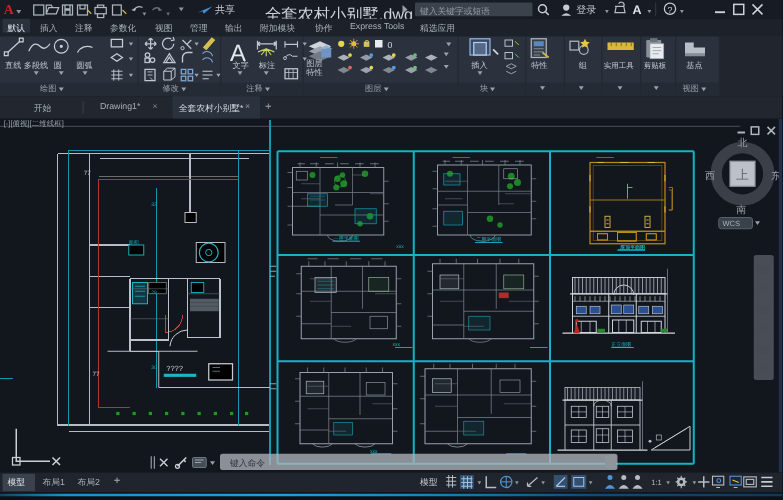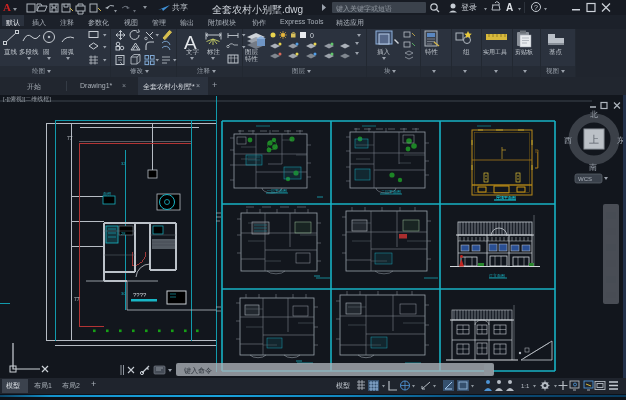--- a/index.html
+++ b/index.html
@@ -61,21 +61,21 @@
         <path d="M105 8 l4 -2 l-1 3 z" fill="#aeb5bd"></path>
     <path d="M114 10 l3 0 l-1.5 2.5 z" fill="#8d949c"></path>
     <path d="M122 8 q3 -3 6 -1" stroke="#676e78" fill="none"></path>
         <path d="M130 8 l-4 -2 l1 3 z" fill="#676e78"></path>
     <path d="M133 10 l3 0 l-1.5 2.5 z" fill="#676e78"></path>
     <path d="M143 6 l4 0 l-2 3 z" fill="#8d949c"></path>
 
     <path d="M158 10 l12 -5 l-7 6 l-1 -2 z" fill="#3f8fd4"></path>
   </svg>
   <span class="t" style="left:172px;color:#c3c9d0">共享</span>
-  <span class="t" style="left:212px;color:#ced3da;font-size:10px;top:3px">全套农村小别墅.dwg</span>
+  <span class="t" style="left:212px;color:#ced3da;font-size:13px;top:3px">全套农村小别墅.dwg</span>
   <svg class="abs" style="left:318px;top:0" width="12" height="15">
         <path d="M4 4 l4 3.5 l-4 3.5 z" fill="#9aa1ab"></path>
       </svg>
   <div class="abs" style="left:332px;top:2px;width:94px;height:11px;background:#3b424c;border-radius:1px">
     <span style="position:absolute;left:4px;top:1.5px;font-size:7px;color:#939aa3">键入关键字或短语</span>
   </div>
   <svg class="abs" style="left:429px;top:2px" width="200" height="13" viewBox="0 0 200 13">
     <circle cx="5" cy="5" r="3.2" stroke="#c6ccd3" fill="none" stroke-width="1.2"></circle>
         <path d="M7.5 7.5 l2.5 2.5" stroke="#c6ccd3" stroke-width="1.2"></path>
     <circle cx="24" cy="4" r="2.5" fill="#c6ccd3"></circle>

